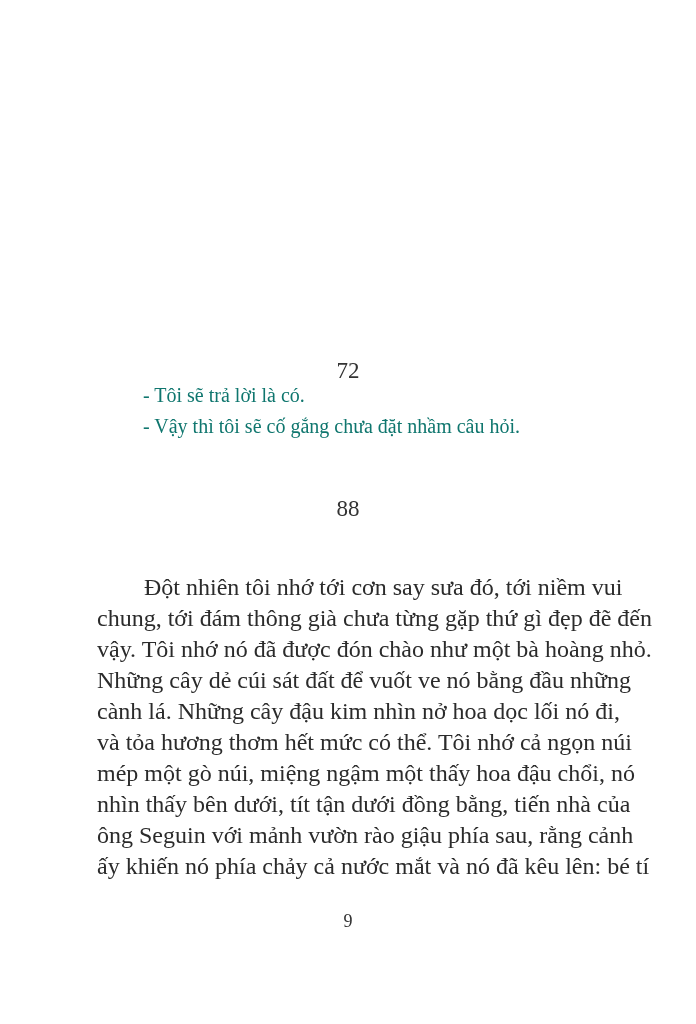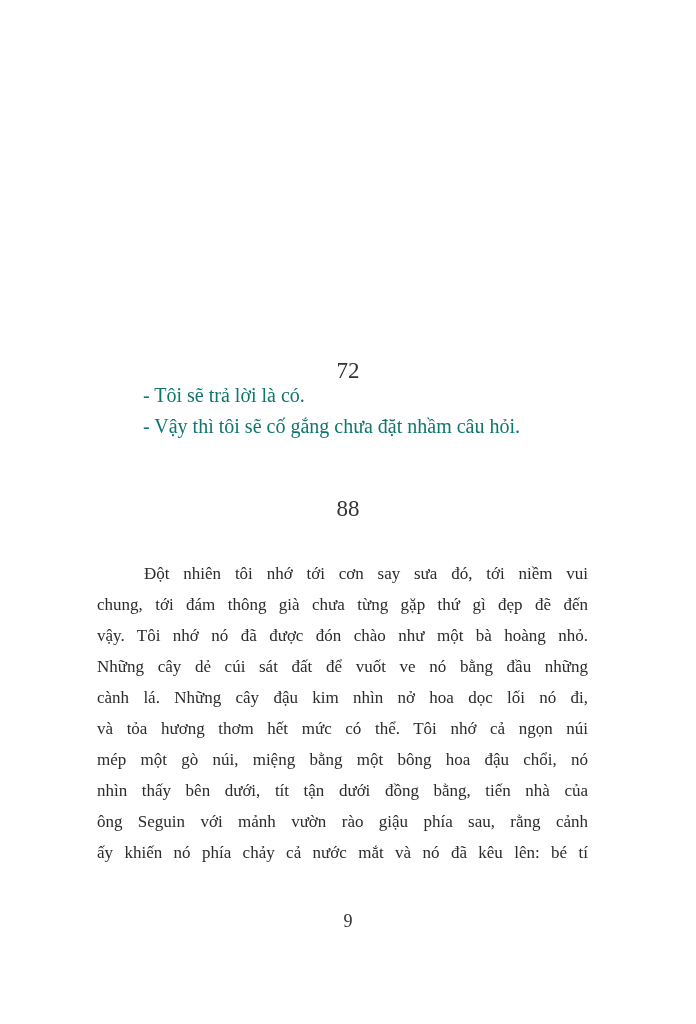--- a/index.html
+++ b/index.html
@@ -33,23 +33,23 @@
       top: 380px;
       font-size: 20px;
       line-height: 31px;
       color: #0f766e;
     }
     .dialogue div { white-space: nowrap; }
 
     .body-text {
       position: absolute;
       left: 97px;
-      top: 558px;
+      top: 572px;
       width: 491px;
-      font-size: 17px;
+      font-size: 24px;
       line-height: 31px;
       color: #2b2b2b;
     }
     .body-text .line {
       display: block;
       white-space: nowrap;
       text-align: justify;
       text-align-last: justify;
       height: 31px;
     }
@@ -79,21 +79,21 @@
 
   <div id="h71" class="heading">88</div>
 
   <div class="body-text">
     <span class="line first">Đột nhiên tôi nhớ tới cơn say sưa đó, tới niềm vui</span>
     <span class="line">chung, tới đám thông già chưa từng gặp thứ gì đẹp đẽ đến</span>
     <span class="line">vậy. Tôi nhớ nó đã được đón chào như một bà hoàng nhỏ.</span>
     <span class="line">Những cây dẻ cúi sát đất để vuốt ve nó bằng đầu những</span>
     <span class="line">cành lá. Những cây đậu kim nhìn nở hoa dọc lối nó đi,</span>
     <span class="line">và tỏa hương thơm hết mức có thể. Tôi nhớ cả ngọn núi</span>
-    <span class="line">mép một gò núi, miệng bằng một bông hoa đậu chổi, nó</span>
+    <span class="line">mép một gò núi, miệng ngậm một thấy hoa đậu chổi, nó</span>
     <span class="line">nhìn thấy bên dưới, tít tận dưới đồng bằng, tiến nhà của</span>
     <span class="line">ông Seguin với mảnh vườn rào giậu phía sau, rằng cảnh</span>
     <span class="line">ấy khiến nó phía chảy cả nước mắt và nó đã kêu lên: bé tí</span>
   </div>
 
   <div class="page-number">9</div>
 
 </div>
 
 </body></html>

